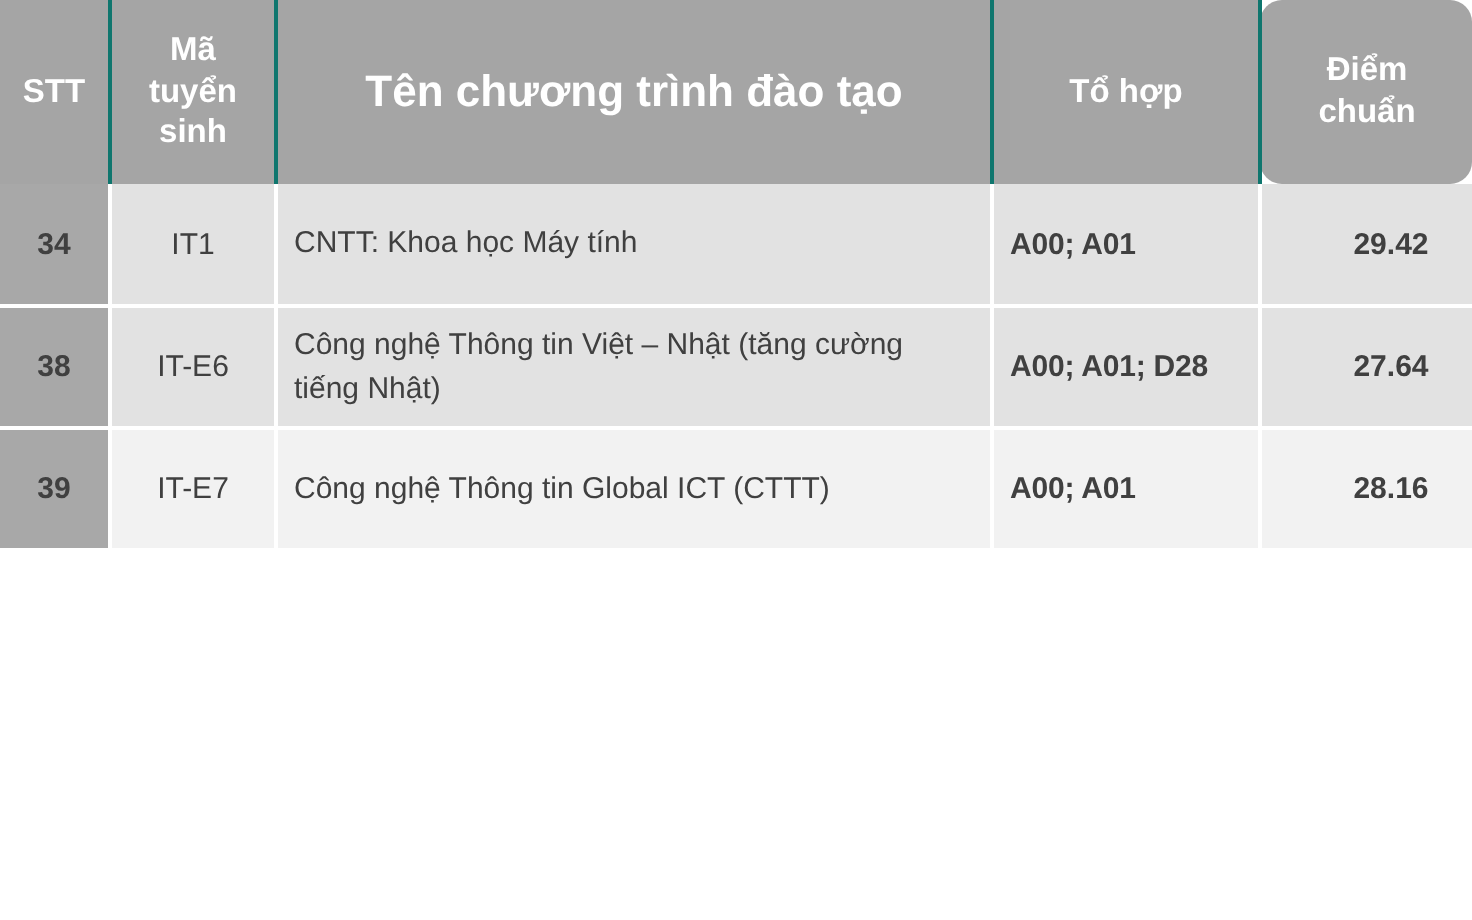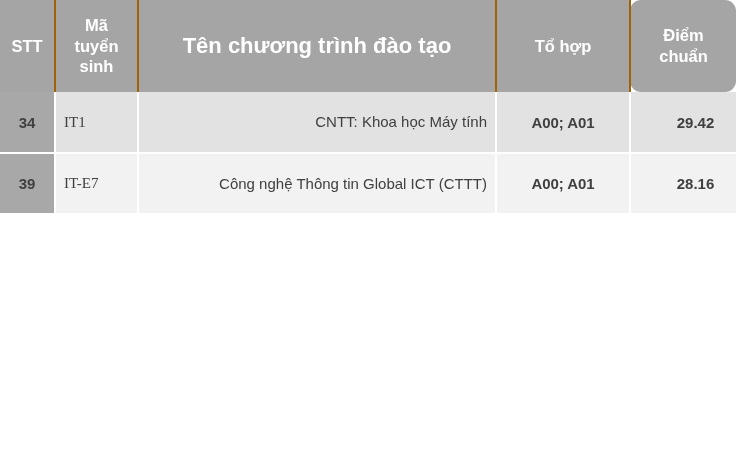--- a/index.html
+++ b/index.html
@@ -31,21 +31,21 @@
   #score-table thead th {
     background: #a5a5a5;
     color: #ffffff;
     font-weight: bold;
     font-size: 16.5px;
     line-height: 1.25;
     height: 92px;
     padding: 2px 6px;
     text-align: center;
     vertical-align: middle;
-    border-right: 2px solid #a16207;
+    border-right: 2px solid #0f766e;
     box-sizing: border-box;
   }
   #score-table thead th.th-name {
     font-size: 22px;
   }
   #score-table thead th.last { border-right: none; border-radius: 11px; }
 
   
   #score-table tbody td {
     border-right: 2px solid #ffffff;
@@ -64,36 +64,35 @@
   
   tbody td.cell-stt {
     background: #a8a8a8 !important;
     text-align: center;
     font-weight: bold;
     font-size: 16px;
     color: #111111;
   }
 
   tbody td.cell-code {
-    text-align: left;
+    text-align: center;
     font-size: 15px;
     color: #1a1a1a;
-    font-family: Liberation Serif, serif;
   }
 
   tbody td.cell-name {
-    text-align: right;
+    text-align: left;
     padding-left: 10px;
     padding-right: 6px;
     line-height: 1.45;
     font-size: 15.5px;
   }
 
   tbody td.cell-combo {
-    text-align: center;
+    text-align: left;
     font-weight: bold;
     font-size: 15px;
     letter-spacing: -0.1px;
     margin-left: 23px;
   }
 
   tbody td.cell-score {
     text-align: center;
     font-weight: bold;
     font-size: 16px;
@@ -136,20 +135,27 @@
       <td class="cell-stt">34</td>
       <td class="cell-code">IT1</td>
       <td class="cell-name">CNTT: Khoa học Máy tính</td>
       <td class="cell-combo">A00; A01</td>
       <td class="cell-score last">29.42</td>
     </tr>
 
 
 
 
+    <tr class="row-dark h-two">
+      <td class="cell-stt">38</td>
+      <td class="cell-code">IT-E6</td>
+      <td class="cell-name">Công nghệ Thông tin Việt – Nhật (tăng cường tiếng Nhật)</td>
+      <td class="cell-combo">A00; A01; D28</td>
+      <td class="cell-score last">27.64</td>
+    </tr>
 
     <tr class="row-light h-one">
       <td class="cell-stt">39</td>
       <td class="cell-code">IT-E7</td>
       <td class="cell-name">Công nghệ Thông tin Global ICT (CTTT)</td>
       <td class="cell-combo">A00; A01</td>
       <td class="cell-score last">28.16</td>
     </tr>
 
   </tbody>

